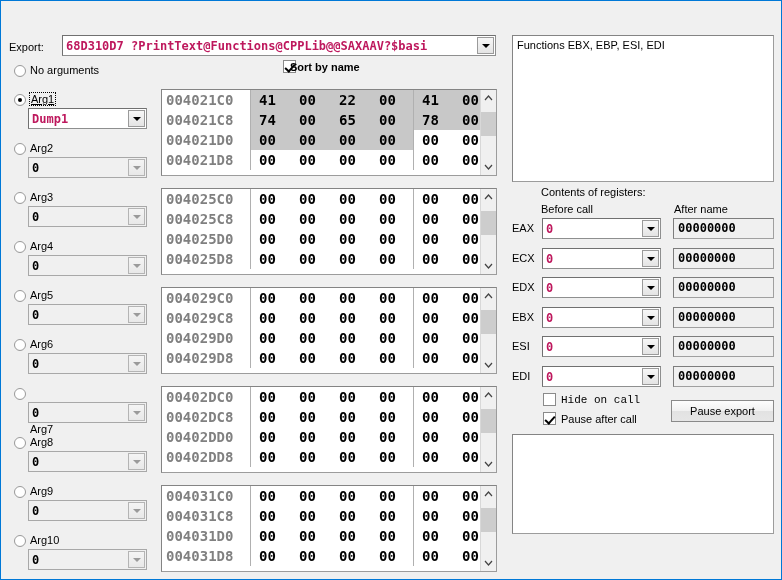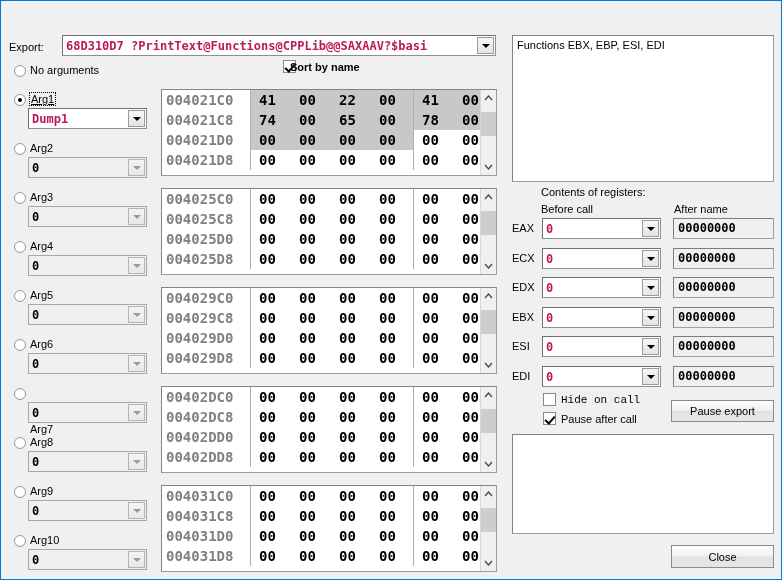--- a/index.html
+++ b/index.html
@@ -719,18 +719,15 @@
     <div class="lbl" style="left:560px; top:385px;">Pause after call</div>
 
     <div class="btn" style="left:670px; top:372px; width:103px; height:22px;">
       <span>Pause export</span>
     </div>
 
     <div class="group" style="left:511px; top:406px; width:262px; height:100px;">
       <div class="gtxt"></div>
     </div>
 
-    <div class="btn" style="left:670px; top:517px; width:103px; height:23px;">
-      <span>Close</span>
-    </div>
 
   </div>
 </div>
 
 </body></html>

